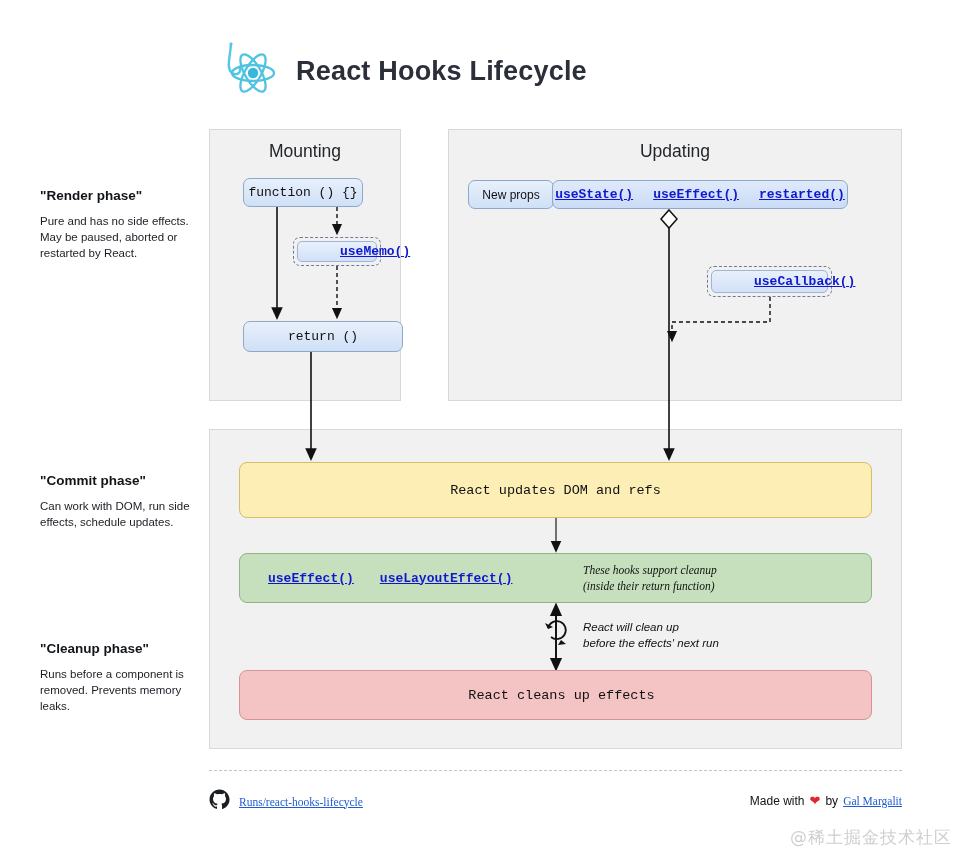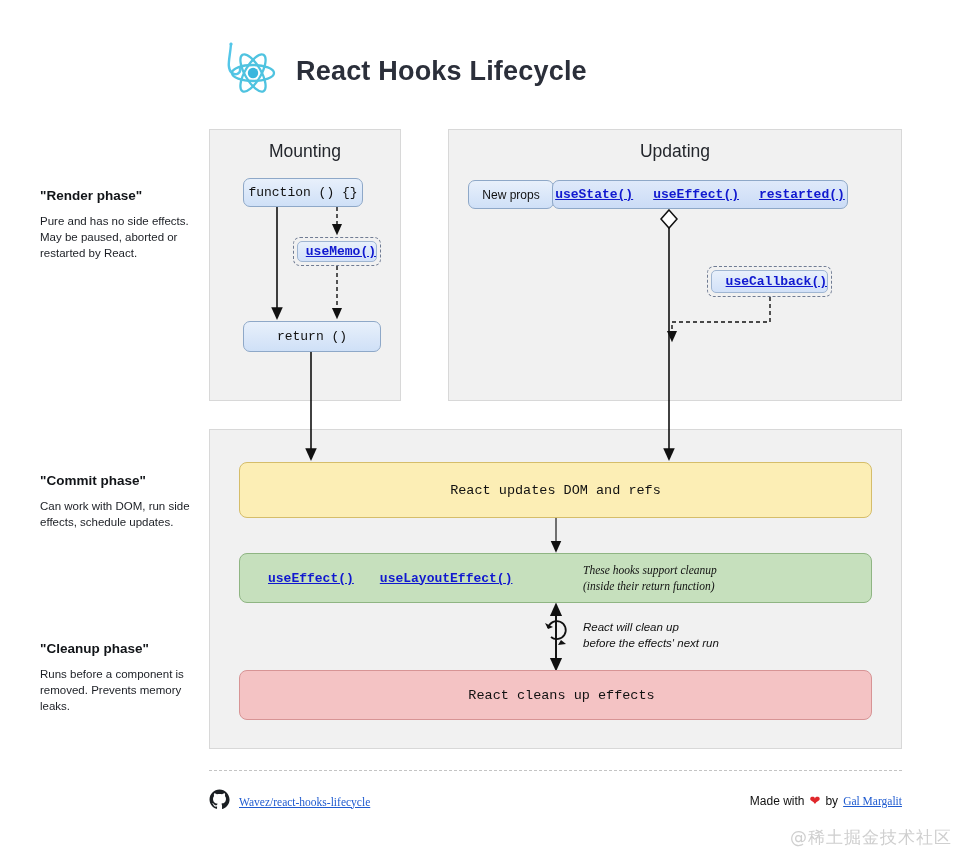--- a/index.html
+++ b/index.html
@@ -107,30 +107,31 @@
     border-radius: 7px;
     padding: 3px;
     background: transparent;
   }
   .dashed-wrap > .inner {
     width: 100%;
     height: 100%;
     box-sizing: border-box;
     display: flex;
     align-items: center;
-    justify-content: flex-end;
+    justify-content: flex-start;
     border-radius: 5px;
     background: linear-gradient(#e8f0fb, #d2e1f8);
     border: 1px solid #9fb5d1;
+    padding-left: 42px;
   }
 
   
   #box-function { left: 243px; top: 178px;  width: 120px; height: 29px; }
   #wrap-usememo { left: 293px; top: 237px;  width: 88px;  height: 29px; }
-  #box-return   { left: 243px; top: 321px;  width: 138px; height: 31px; }
+  #box-return   { left: 243px; top: 321px;  width: 160px; height: 31px; }
 
   
   #box-newprops {
     left: 468px; top: 180px; width: 86px; height: 29px;
     font-family: "Liberation Sans", sans-serif;
     font-size: 12px;
     border-radius: 7px;
   }
   #box-hooksrow {
     left: 552px; top: 180px; width: 296px; height: 29px;
@@ -366,21 +367,21 @@
 <div class="bigbox" id="box-cleanup">React cleans up effects</div>
 
 <div id="footer-divider"></div>
 
 <div id="footer-left">
   <span>
     <svg width="21" height="21" viewBox="0 0 24 24">
       <path fill="#1b1f23" d="M12 .5C5.7.5.6 5.6.6 11.9c0 5 3.3 9.3 7.8 10.8.6.1.8-.2.8-.6v-2c-3.2.7-3.9-1.5-3.9-1.5-.5-1.3-1.3-1.7-1.3-1.7-1-.7.1-.7.1-.7 1.1.1 1.7 1.2 1.7 1.2 1 1.8 2.7 1.3 3.4 1 .1-.8.4-1.3.7-1.6-2.6-.3-5.3-1.3-5.3-5.7 0-1.3.5-2.3 1.2-3.1-.1-.3-.5-1.5.1-3.1 0 0 1-.3 3.2 1.2.9-.3 1.9-.4 2.9-.4s2 .1 2.9.4c2.2-1.5 3.2-1.2 3.2-1.2.6 1.6.2 2.8.1 3.1.8.8 1.2 1.8 1.2 3.1 0 4.4-2.7 5.4-5.3 5.7.4.4.8 1.1.8 2.2v3.3c0 .4.2.7.8.6 4.5-1.5 7.8-5.8 7.8-10.8C23.4 5.6 18.3.5 12 .5z"></path>
     </svg>
   </span>
-  <a class="flink" href="#">Wavez/react-hooks-lifecycle</a>
+  <a class="flink" href="#">Runs/react-hooks-lifecycle</a>
 </div>
 
 <div id="footer-right">
   <span>Made with</span>
   <span id="heart">❤</span>
   <span>by</span>
   <a class="flink" href="#">Gal Margalit</a>
 </div>
 
 <div id="watermark">@稀土掘金技术社区</div>

